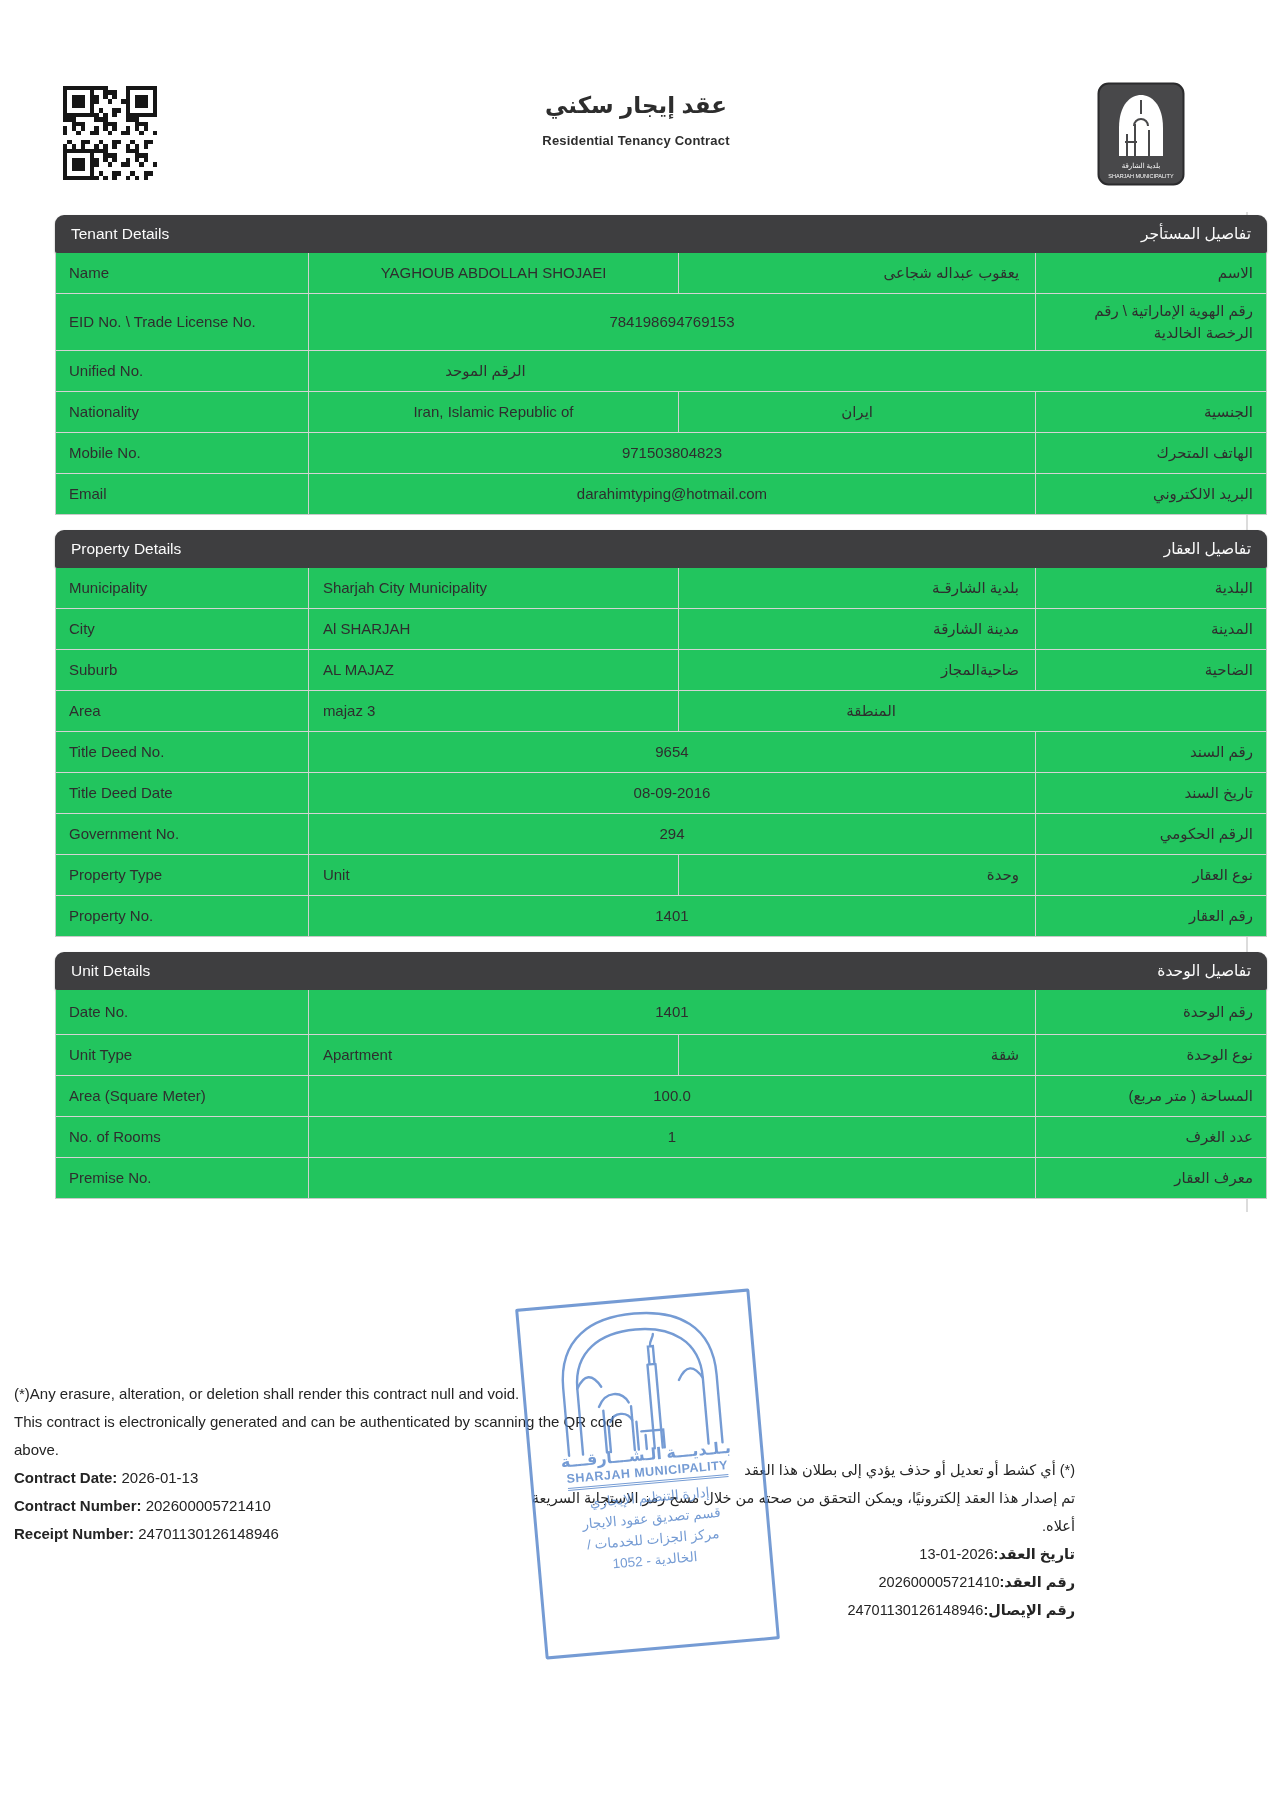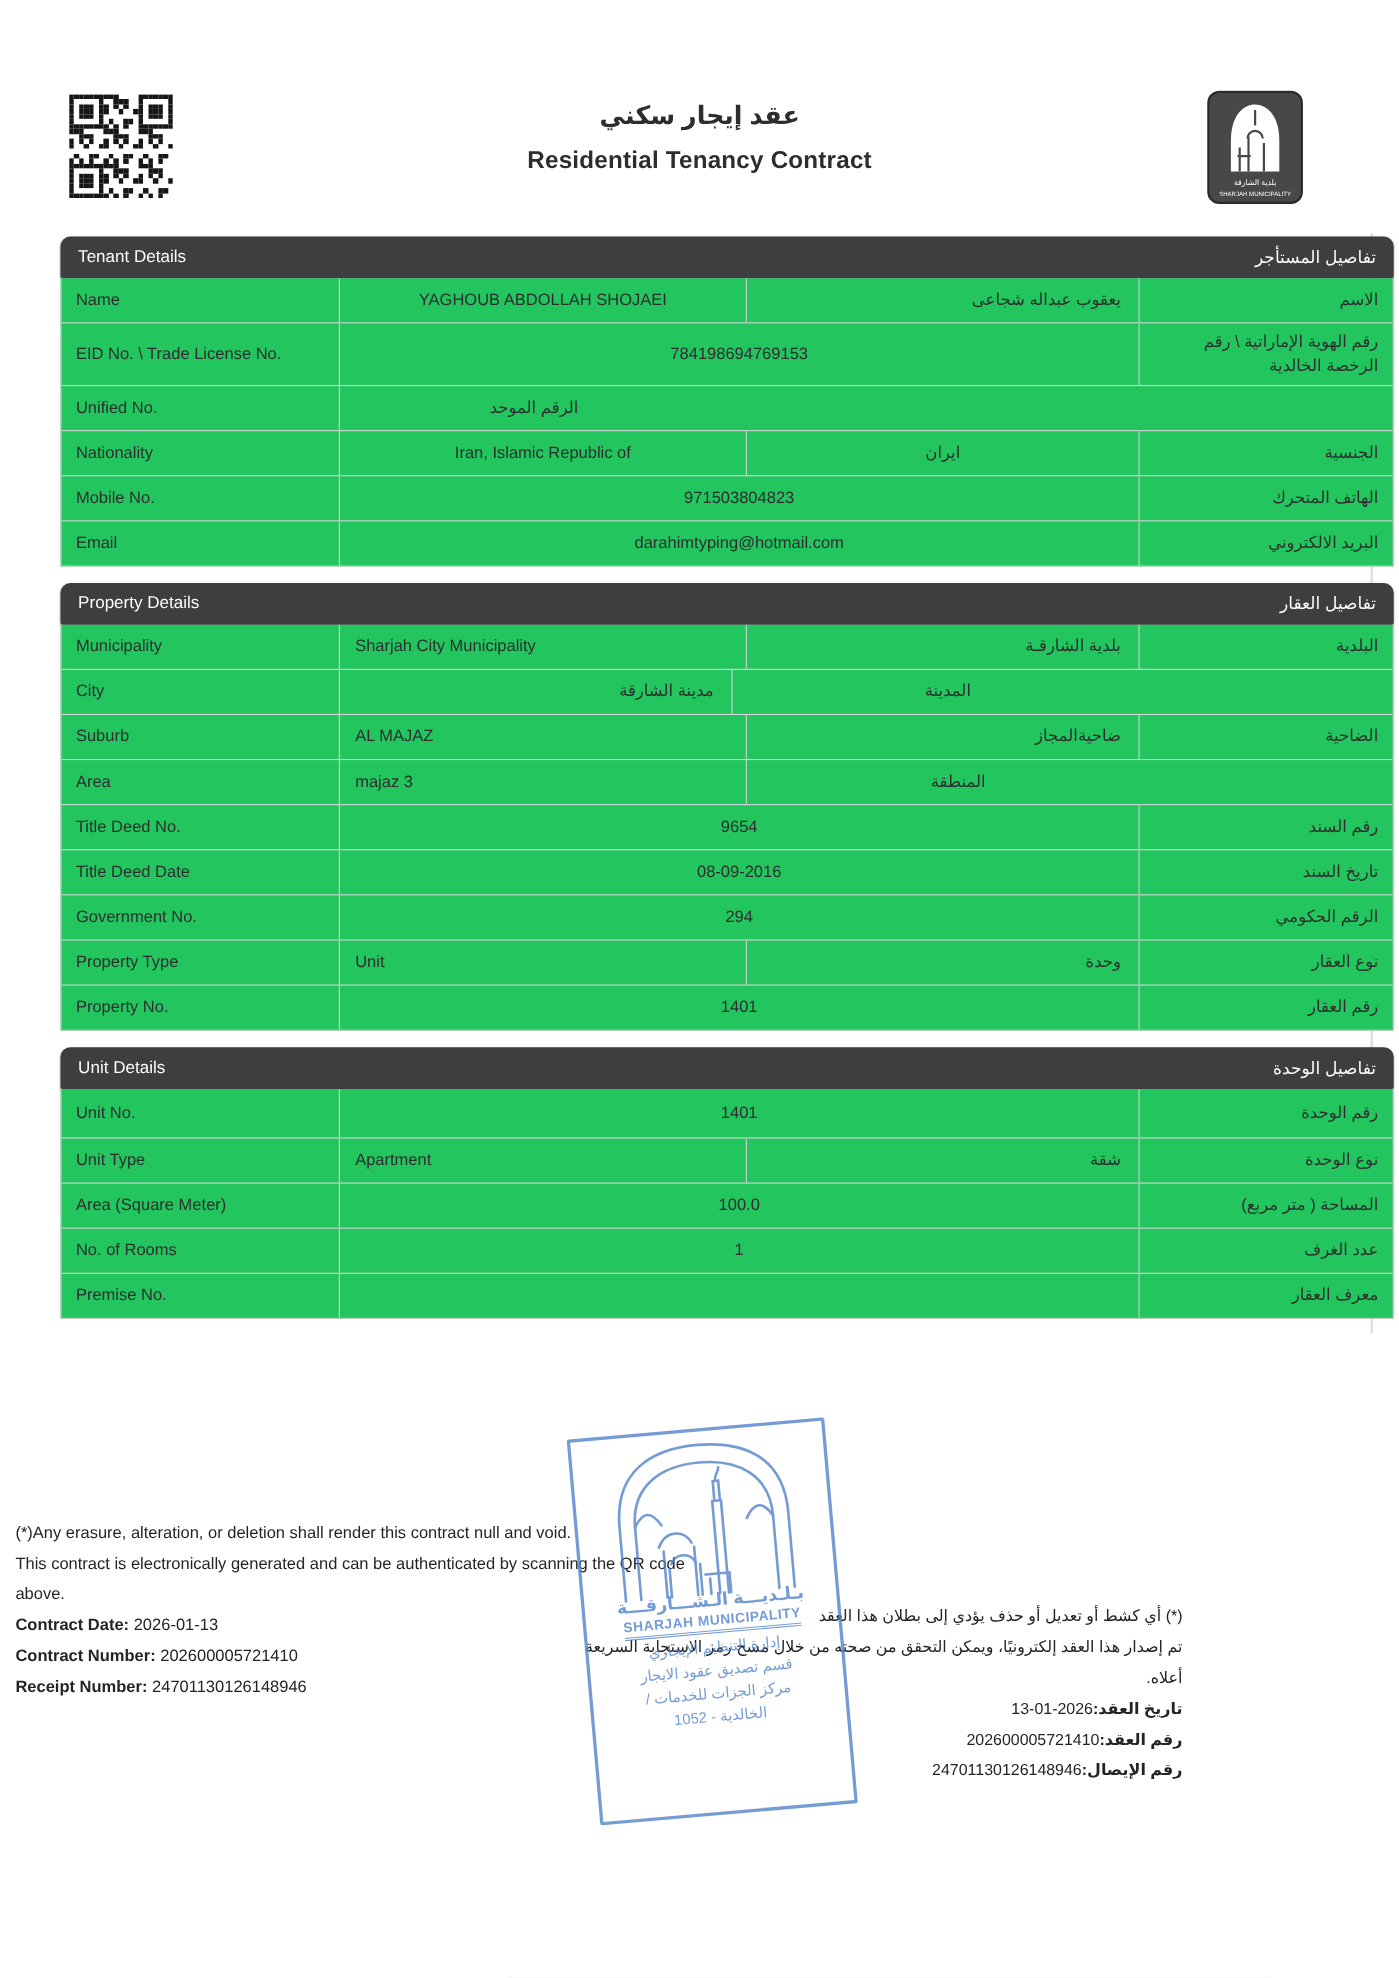--- a/index.html
+++ b/index.html
@@ -7,21 +7,21 @@
         font-family:"Liberation Sans","DejaVu Sans",sans-serif;color:#2d2d2d;}
 
   
   .qr{position:absolute;left:63px;top:86px;width:94px;height:94px;display:grid;
       grid-template-rows:repeat(21,1fr);grid-template-columns:repeat(21,1fr);}
   .qr i{display:block;}
   .qr i.on{background:#161616;}
 
   .title-block{position:absolute;left:336px;top:92px;width:600px;text-align:center;}
   .title-ar{font-size:23px;font-weight:bold;direction:rtl;}
-  .title-en{font-size:22px;font-weight:bold;margin-top:14px;letter-spacing:.2px;}
+  .title-en{font-size:13px;font-weight:bold;margin-top:14px;letter-spacing:.2px;}
 
   .logo{position:absolute;left:1097px;top:82px;}
 
   .edge-line{position:absolute;left:1246px;top:212px;width:2px;height:1000px;background:#c9c9c9;opacity:.65;}
 
   
   .section{position:absolute;left:55px;width:1212px;}
   .sec-header{display:flex;justify-content:space-between;align-items:center;height:38px;
       background:#3e3e40;color:#fbfbfb;border-radius:9px 9px 2px 2px;padding:0 16px;
       font-size:15.5px;box-shadow:0 1px 2px rgba(0,0,0,.35);}
@@ -586,20 +586,21 @@
 
       <div class="row">
         <div class="cell c-label">Municipality</div>
         <div class="cell c-val left">Sharjah City Municipality</div>
         <div class="cell c-valar right">بلدية الشارقـة</div>
         <div class="cell c-labelar">البلدية</div>
       </div>
 
       <div class="row">
         <div class="cell c-label">City</div>
+        <div class="cell c-val left">Al SHARJAH</div>
         <div class="cell c-valar right">مدينة الشارقة</div>
         <div class="cell c-labelar">المدينة</div>
       </div>
 
       <div class="row">
         <div class="cell c-label">Suburb</div>
         <div class="cell c-val left">AL MAJAZ</div>
         <div class="cell c-valar right">ضاحيةالمجاز</div>
         <div class="cell c-labelar">الضاحية</div>
       </div>
@@ -645,21 +646,21 @@
   </section>
 
   <section class="section" style="top:952px">
     <header class="sec-header">
       <span class="h-en">Unit Details</span>
       <span class="h-ar">تفاصيل الوحدة</span>
     </header>
     <div class="tbl">
 
       <div class="row h44">
-        <div class="cell c-label">Unit No.</div>
+        <div class="cell c-label">Date No.</div>
         <div class="cell c-span">1401</div>
         <div class="cell c-labelar">رقم الوحدة</div>
       </div>
 
       <div class="row">
         <div class="cell c-label">Unit Type</div>
         <div class="cell c-val left">Apartment</div>
         <div class="cell c-valar right">شقة</div>
         <div class="cell c-labelar">نوع الوحدة</div>
       </div>

